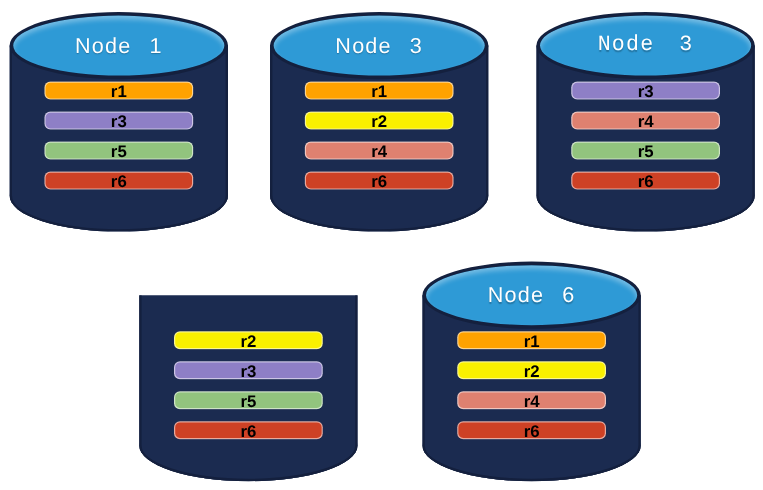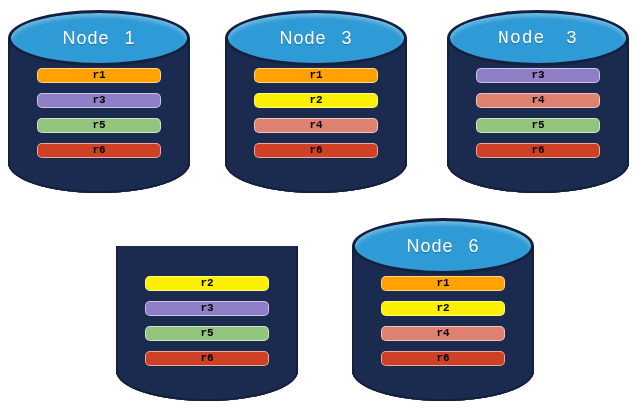--- a/index.html
+++ b/index.html
@@ -64,25 +64,24 @@
     gap: 10px;
   }
   .bar {
     height: 15px;
     border-radius: 5px;
     border: 1px solid rgba(255,255,255,0.55);
     box-sizing: border-box;
     display: flex;
     align-items: center;
     justify-content: center;
-    font-size: 11px;
+    font-size: 14px;
     font-weight: bold;
     color: #000000;
     line-height: 1;
-    font-family: Liberation Mono, monospace;
   }
 </style>
 </head>
 <body>
 
 <div class="canvas">
 
   <div class="node" style="left:8px; top:10px;">
     <div class="cyl-body" style="background-color: rgb(27, 43, 80);"></div>
     <div class="cyl-top" style="background-color: rgb(46, 154, 214);">

